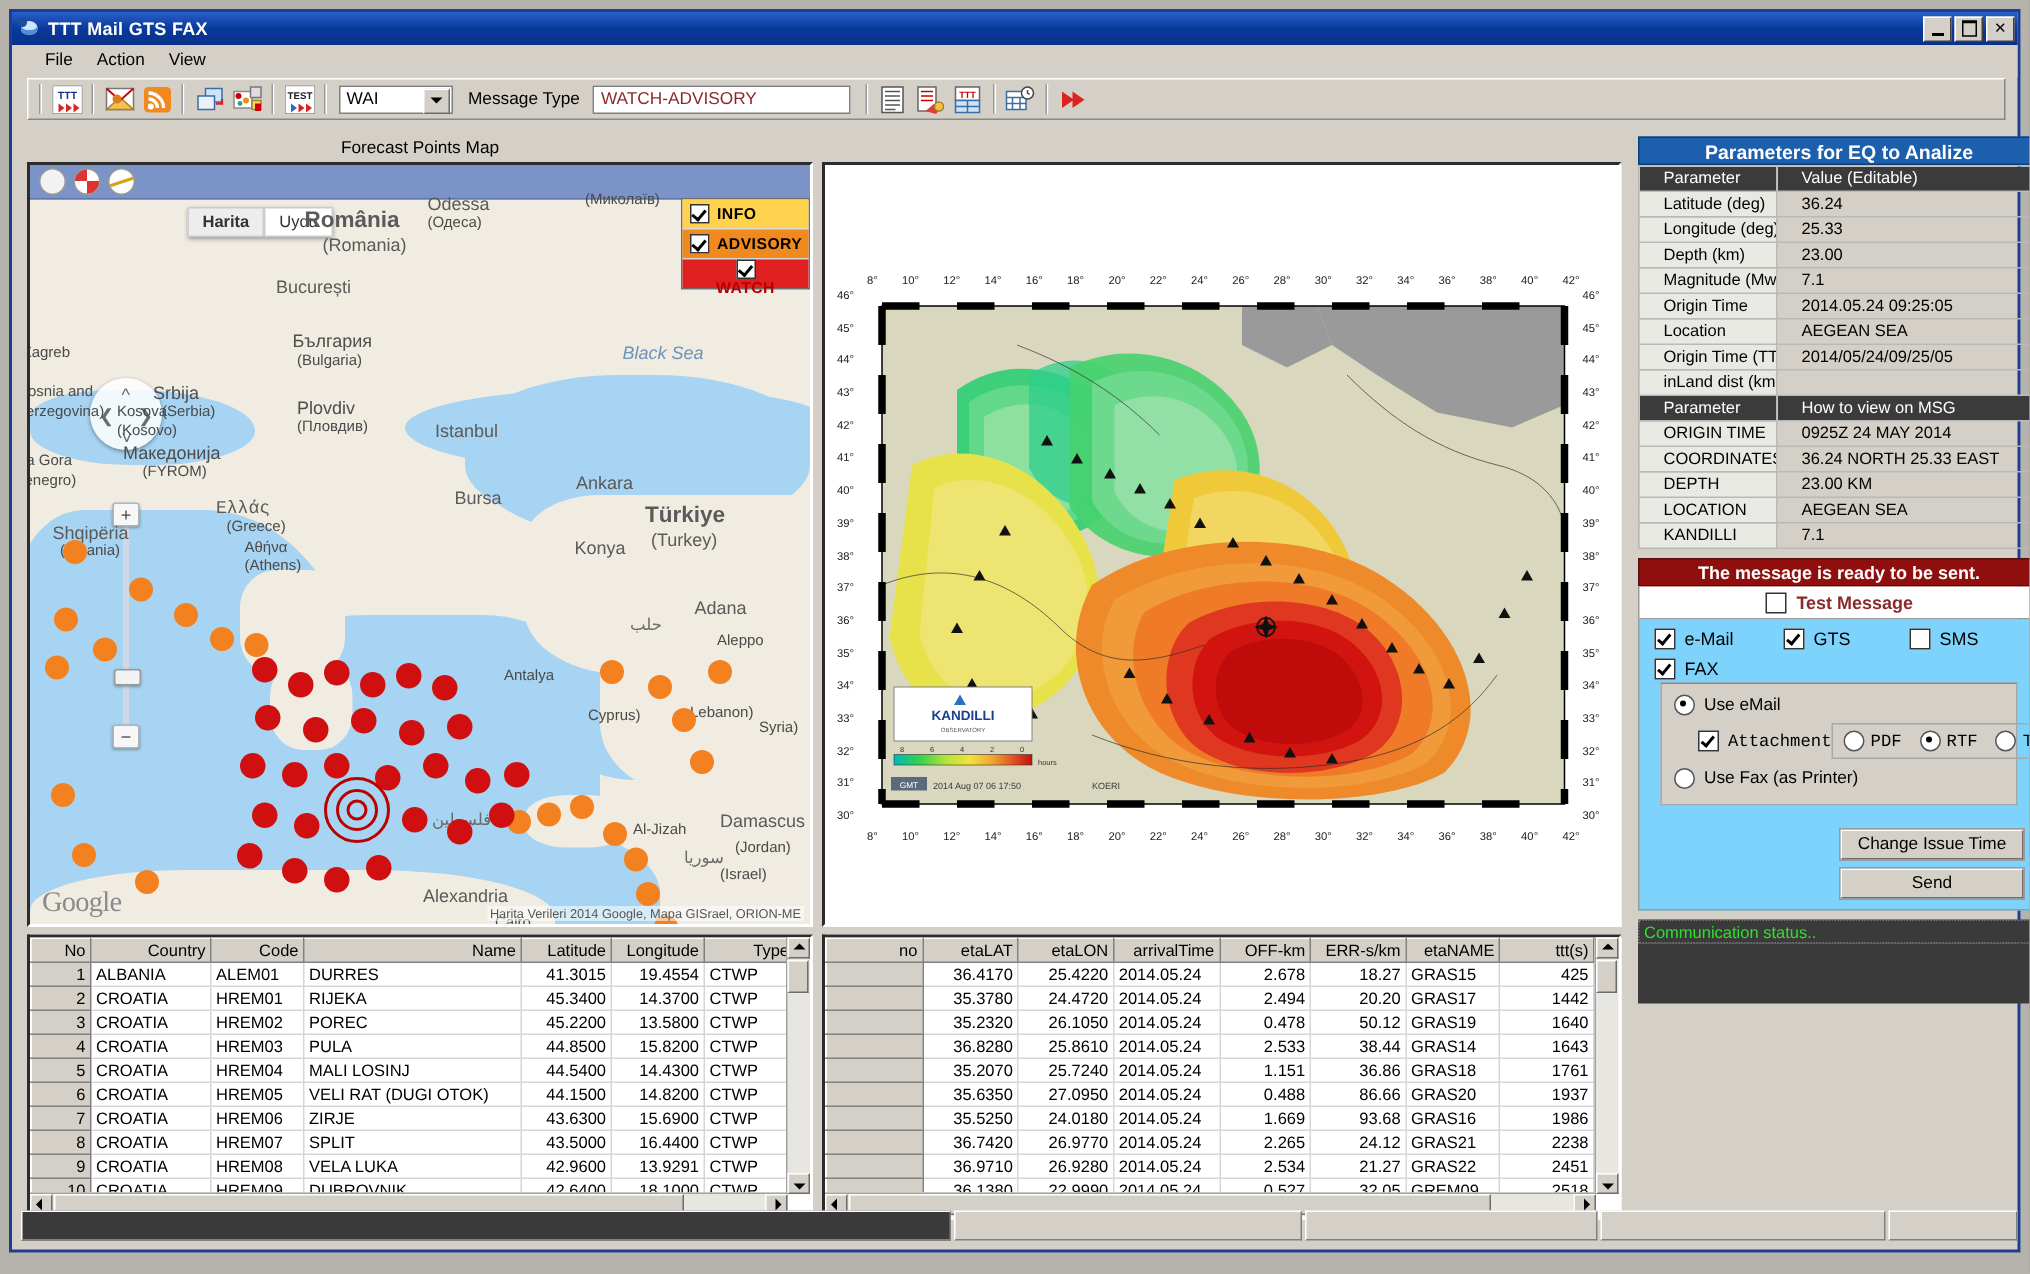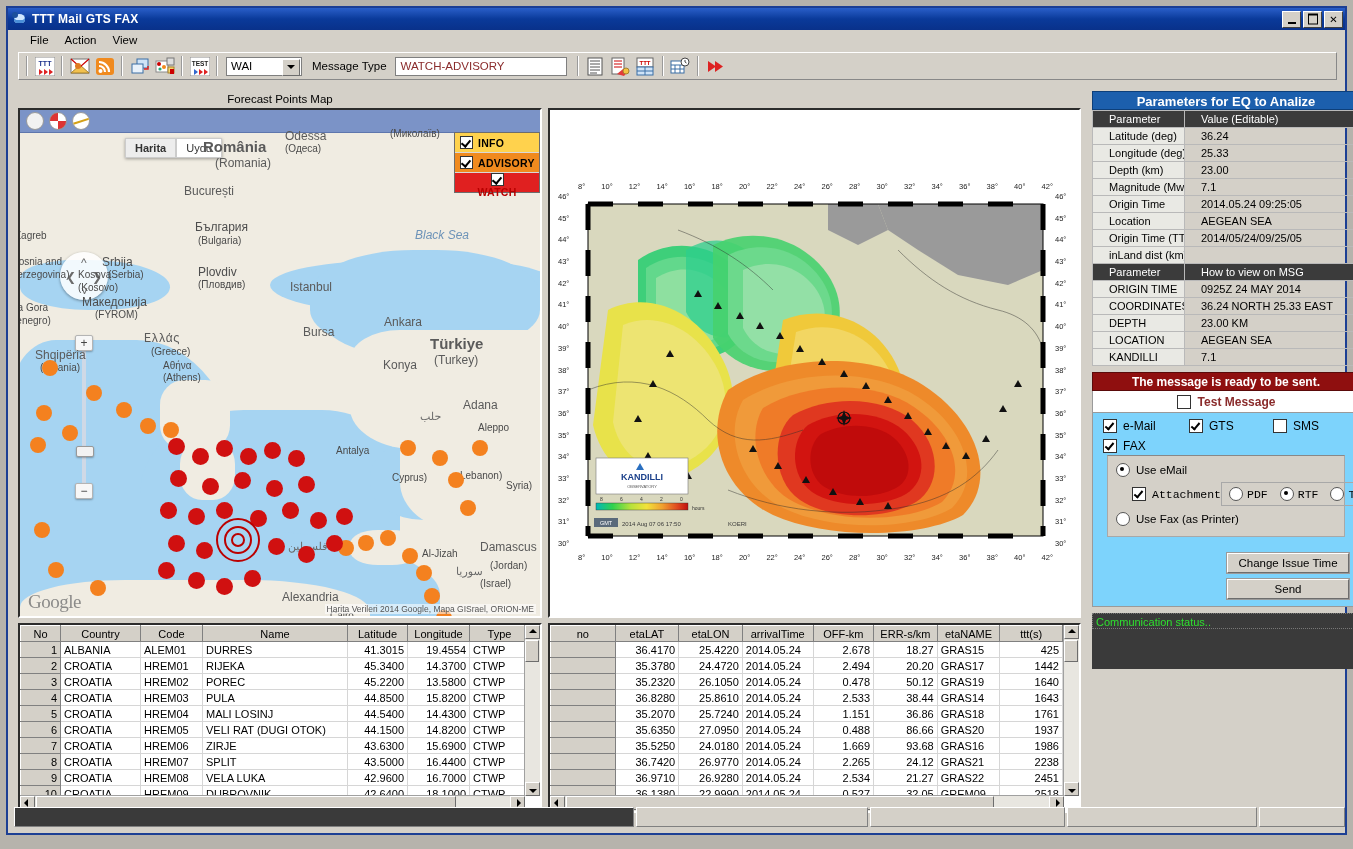--- a/index.html
+++ b/index.html
@@ -313,21 +313,21 @@
 
   
   .gridwrap { position:absolute; top:540px; height:190px; }
   .gleft  { left:10px;  width:524px; }
   .gright { left:540px; width:533px; }
   table.grid {
     border-collapse:collapse; width:100%; font-size:11px; table-layout:fixed;
   }
   table.grid th {
     background:#d4d0c8; border:1px solid #fff; border-right-color:#808080;
-    border-bottom-color:#808080; font-weight:normal; text-align:center;
+    border-bottom-color:#808080; font-weight:normal; text-align:right;
     height:16px; padding:0 3px; font-size:11px; box-sizing:border-box;
   }
   table.grid td {
     border-right:1px solid #d6d6d6; border-bottom:1px solid #d6d6d6;
     height:16px; padding:0 3px; background:#fff; white-space:nowrap;
     overflow:hidden; box-sizing:border-box;
   }
   table.grid td.rowhdr { background:#d4d0c8; border:1px solid #fff;
     border-right-color:#808080; border-bottom-color:#808080; text-align:right;}
   td.num { text-align:right; }
@@ -1167,21 +1167,21 @@
                   <td class="num">43.5000</td>
                   <td class="num">16.4400</td>
                   <td>CTWP</td>
                 </tr>
           <tr>
                   <td class="rowhdr">9</td>
                   <td>CROATIA</td>
                   <td>HREM08</td>
                   <td>VELA LUKA</td>
                   <td class="num">42.9600</td>
-                  <td class="num">16.7000</td>
+                  <td class="num">13.9291</td>
                   <td>CTWP</td>
                 </tr>
           <tr>
                   <td class="rowhdr">10</td>
                   <td>CROATIA</td>
                   <td>HREM09</td>
                   <td>DUBROVNIK</td>
                   <td class="num">42.6400</td>
                   <td class="num">18.1000</td>
                   <td>CTWP</td>

